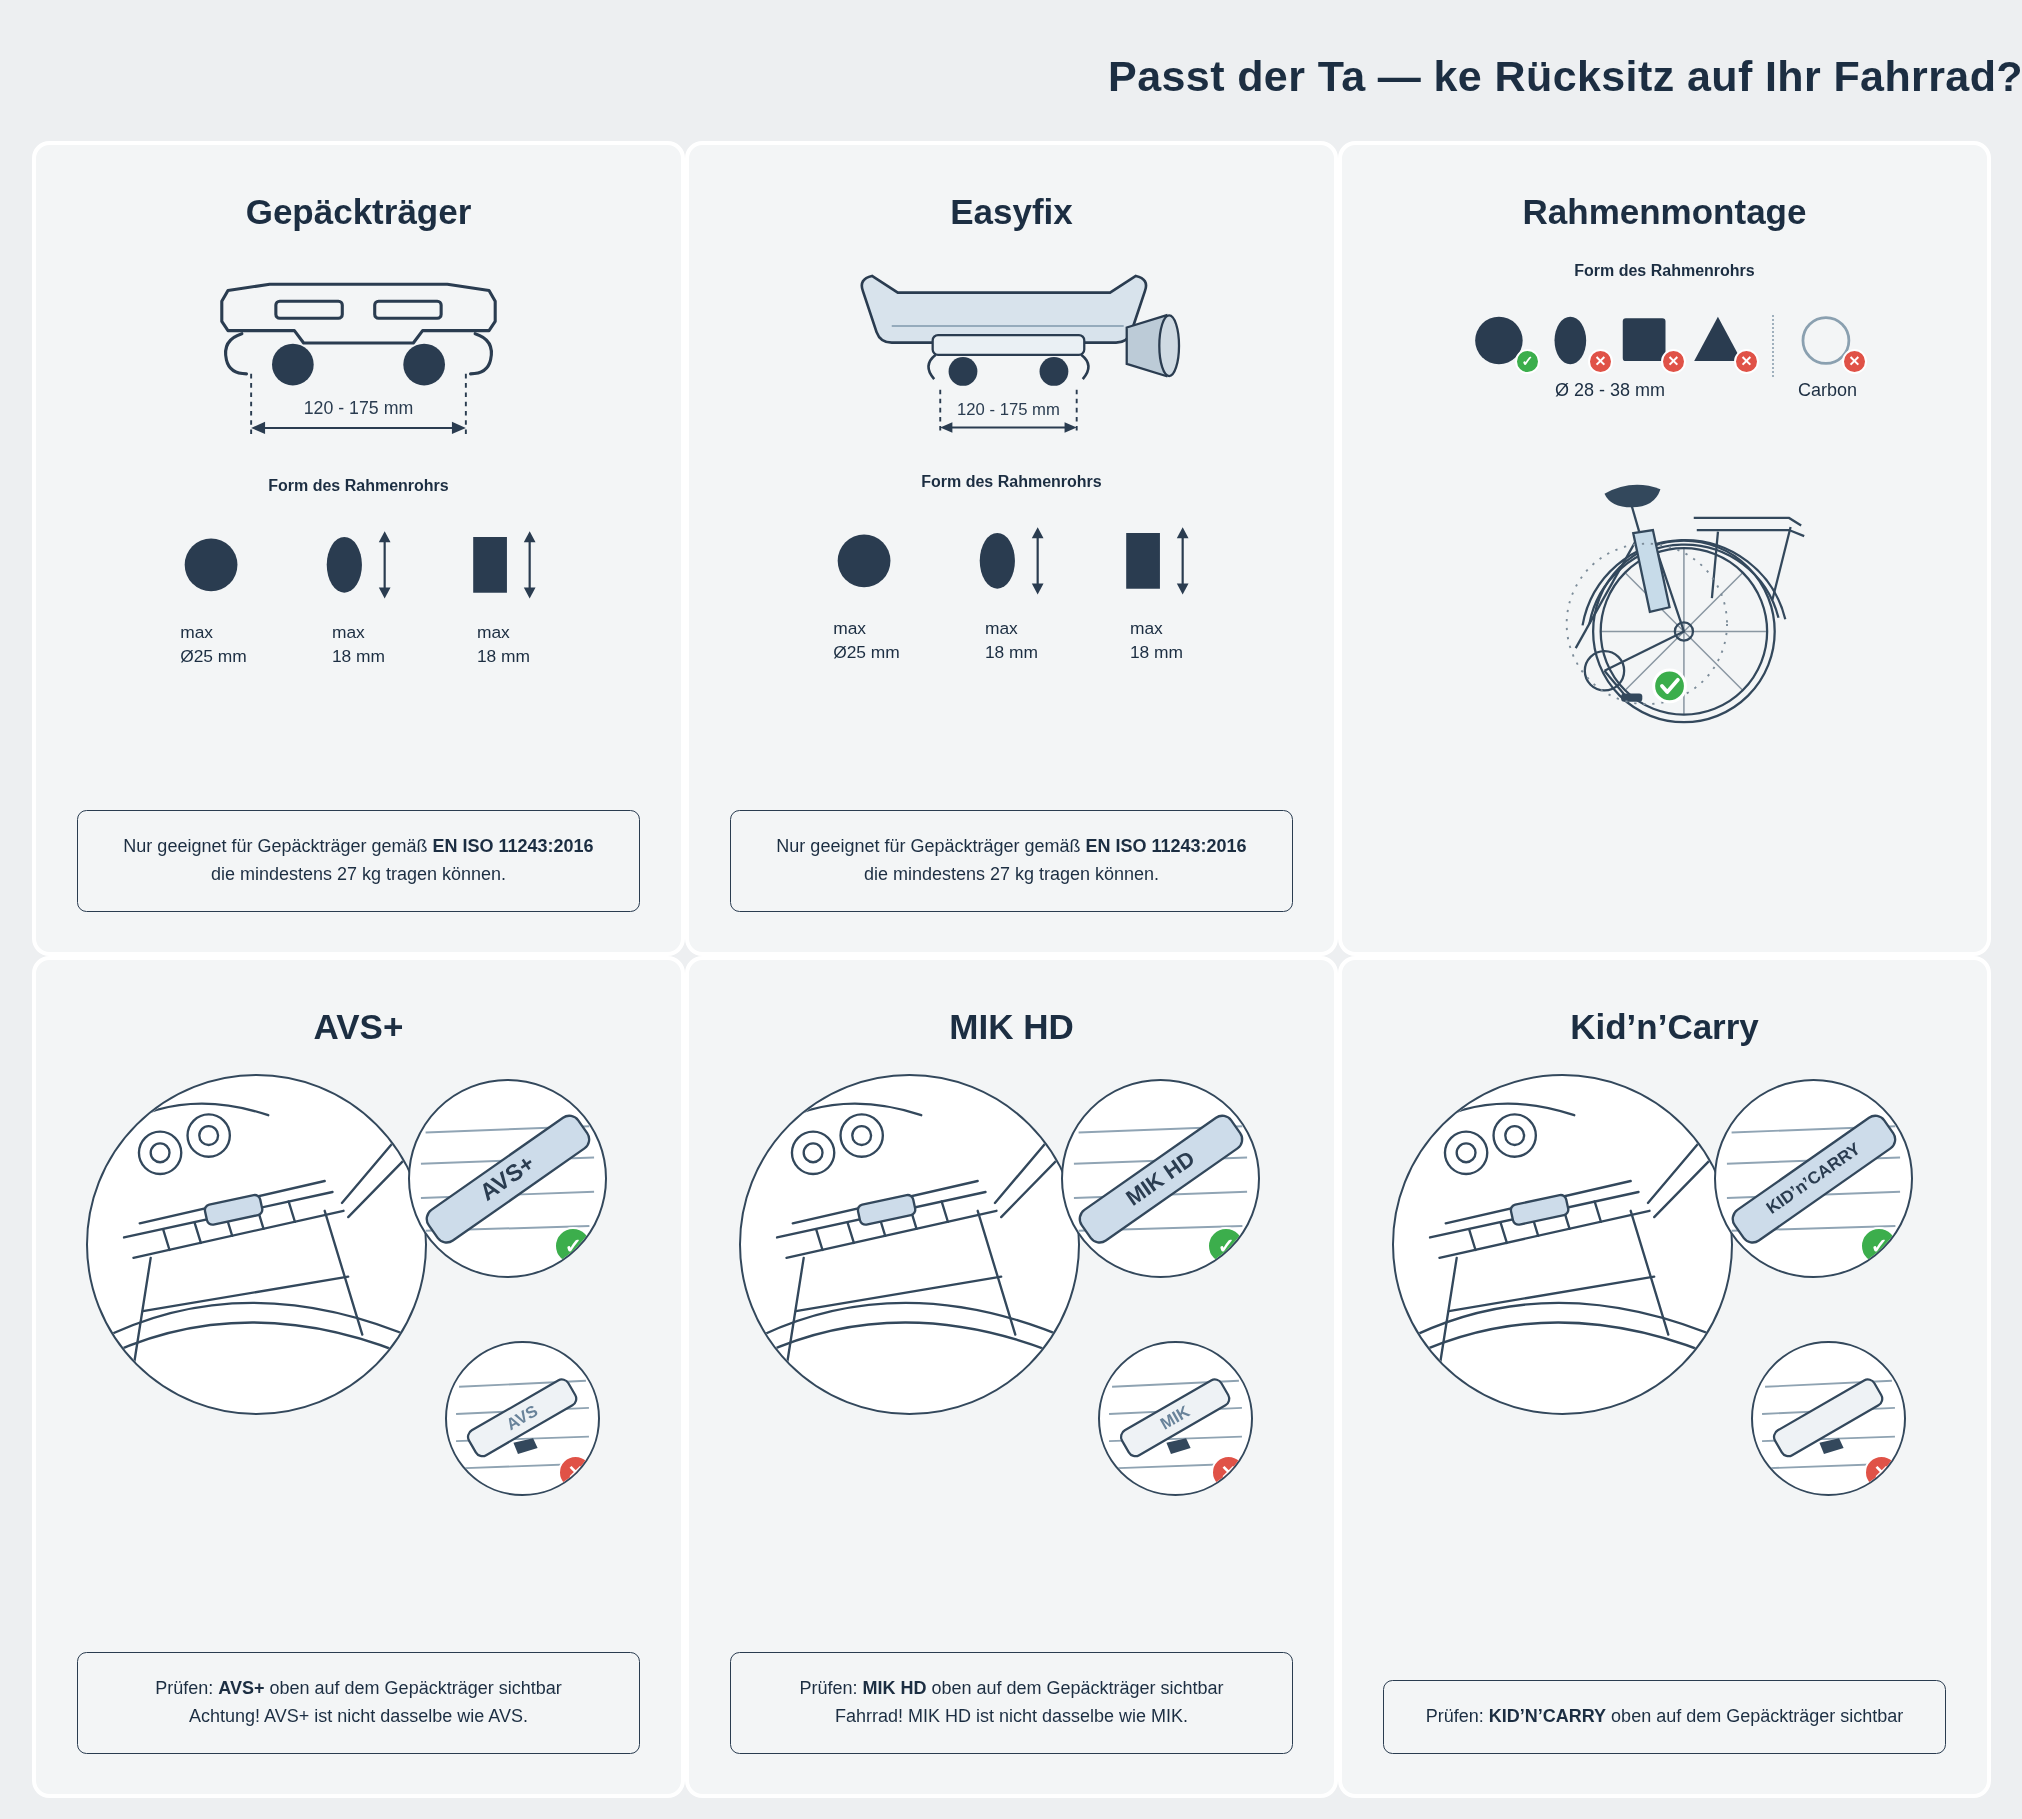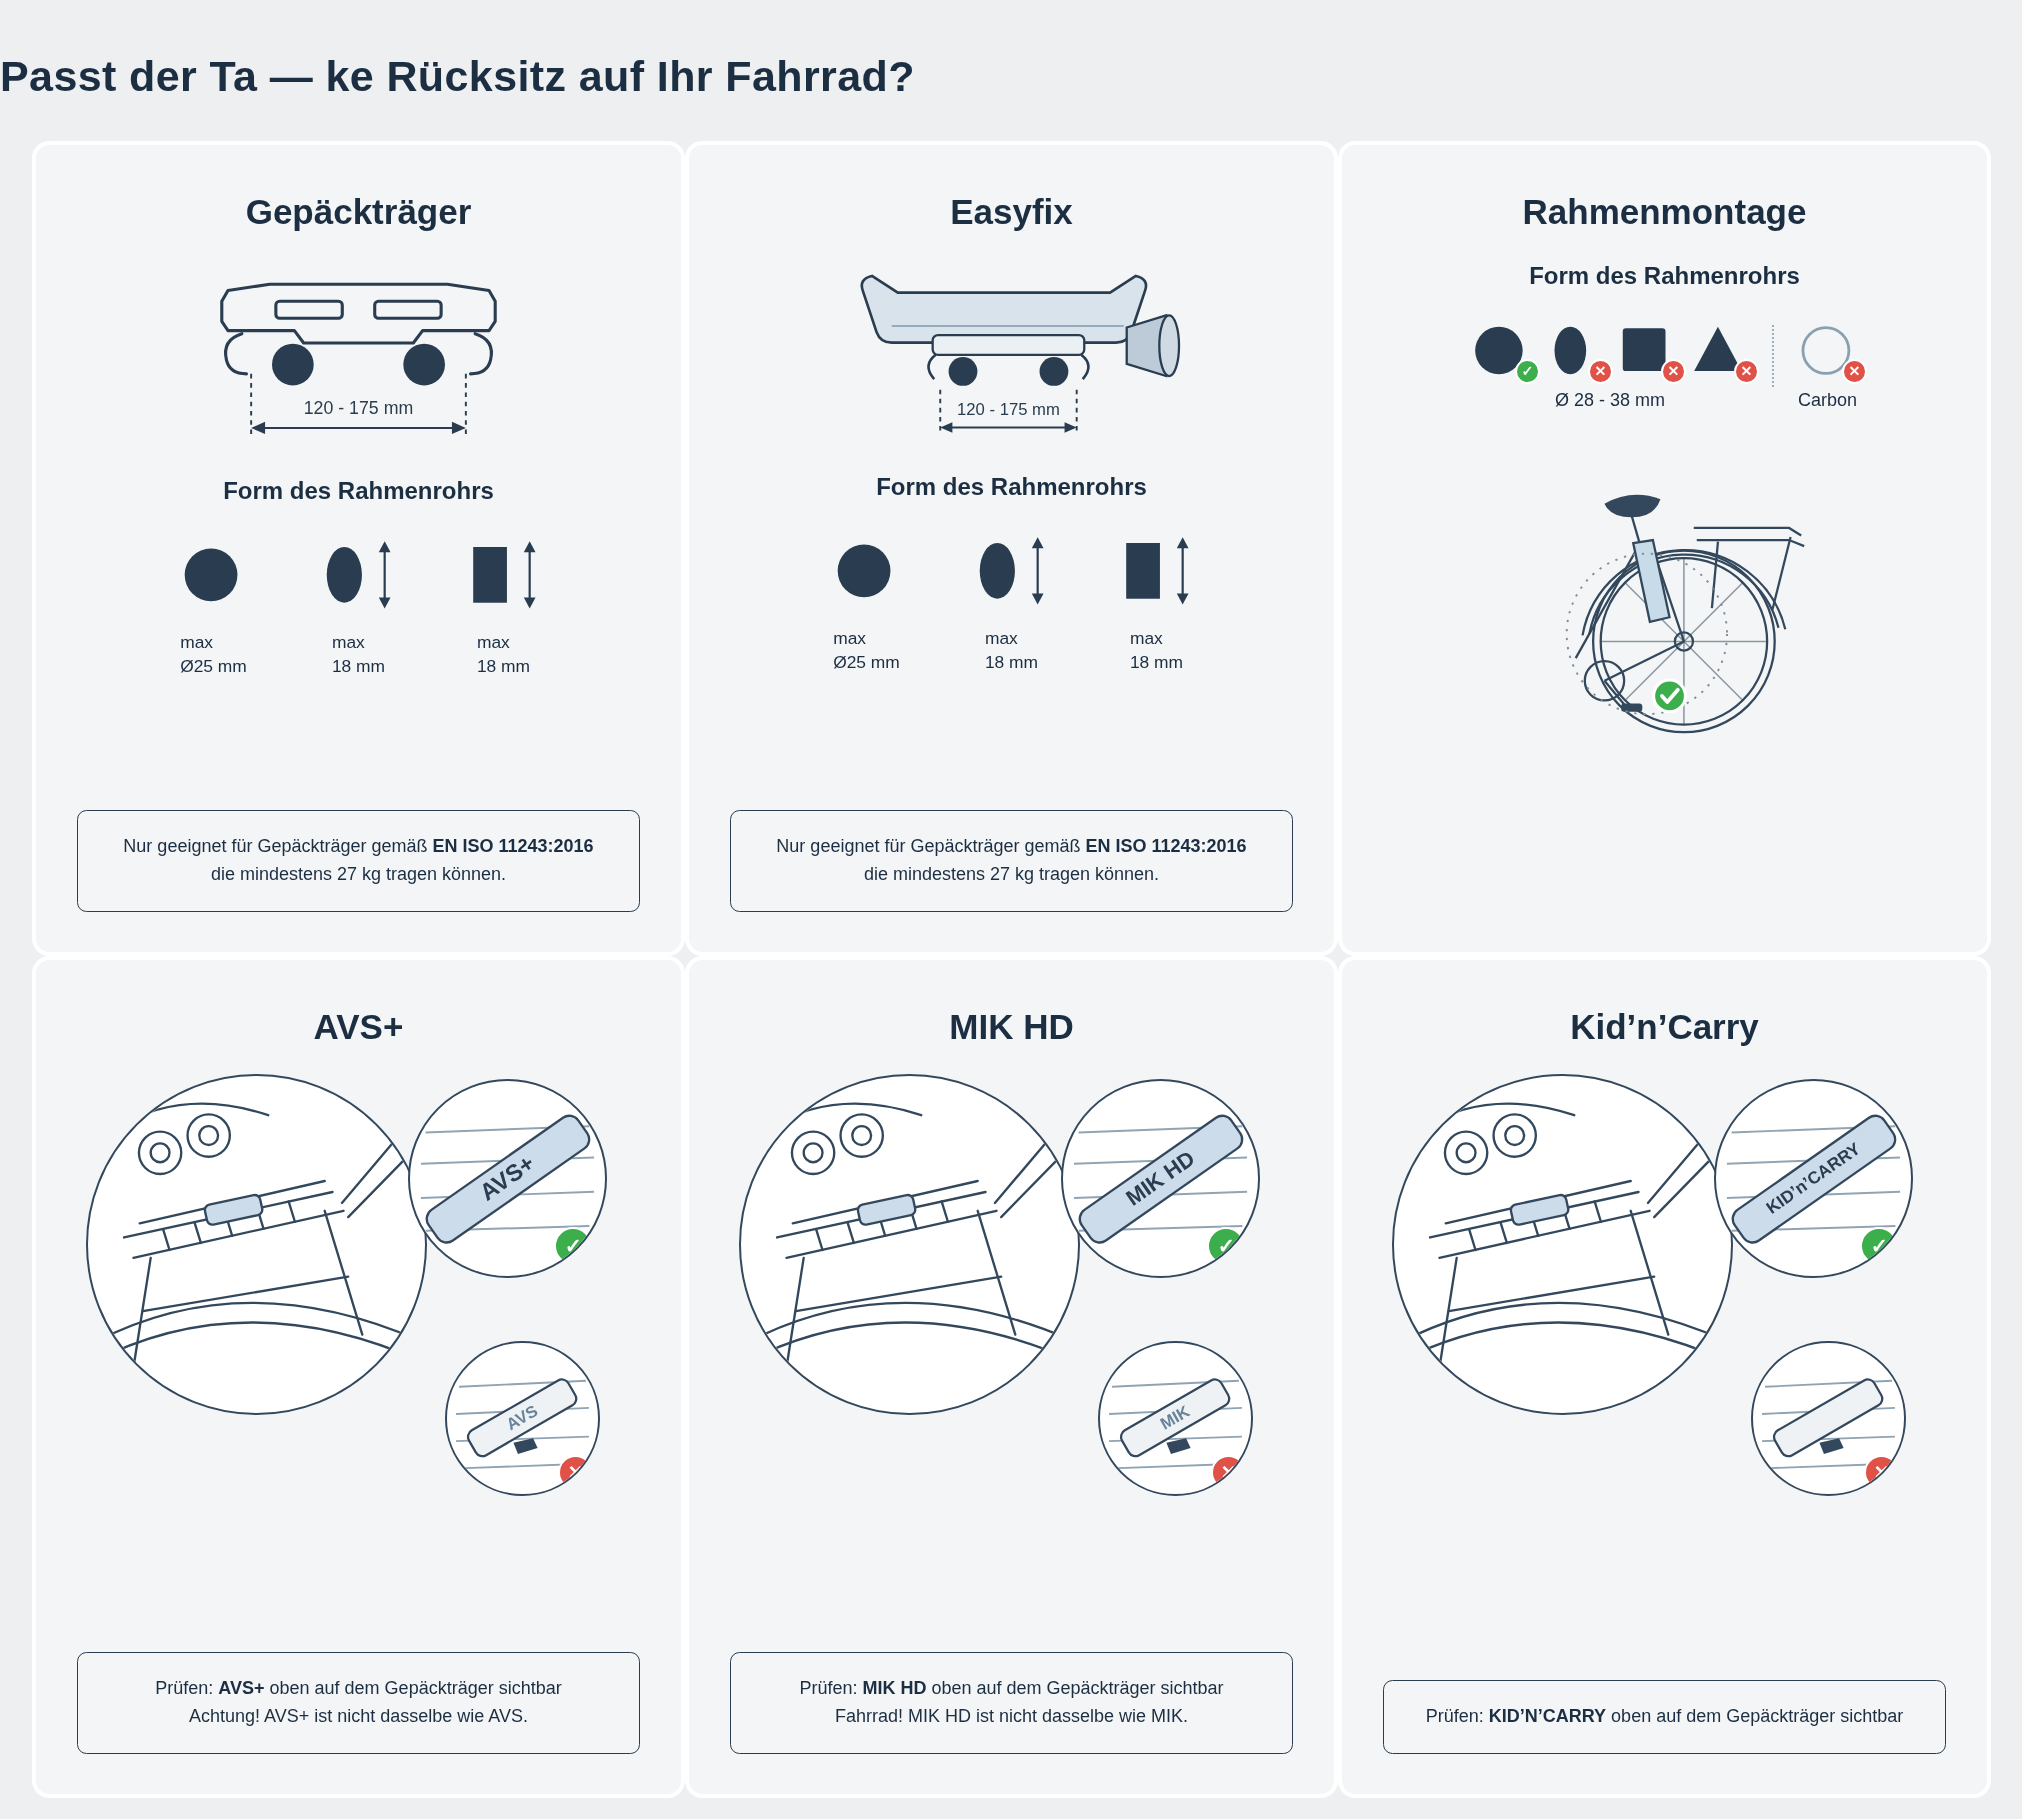--- a/index.html
+++ b/index.html
@@ -4,21 +4,21 @@
 <style>
   * { box-sizing: border-box; margin: 0; padding: 0; }
   html,body { width: 2023px; }
   body {
     height: 1820px;
     background: #edeff1;
     color: #1c2e42;
     font-family: "Liberation Sans", sans-serif;
   }
   .page-title {
-    text-align: left;
+    text-align: right;
     font-size: 43px;
     font-weight: 700;
     letter-spacing: 0.4px;
     padding: 52px 0 40px;
   }
   .grid {
     display: grid;
     grid-template-columns: repeat(3, 1fr);
     grid-template-rows: 815px 842px;
     margin: 0 32px 32px;
@@ -27,21 +27,21 @@
     background: #f3f5f6;
     border: 4px solid #ffffff;
     border-radius: 17.4px;
     display: flex;
     flex-direction: column;
     align-items: center;
     padding: 36px 41px 40px;
     overflow: hidden;
   }
   .card-title { font-size: 35px; font-weight: 700; margin: 11px 0 24px; text-align: center; }
-  .tube-heading { font-size: 24px; font-weight: 700; margin: 24px 11px 27px; text-align: center; }
+  .tube-heading { font-size: 16px; font-weight: 700; margin: 24px 11px 27px; text-align: center; }
   .shapes-row { display: flex; gap: 57px; align-items: flex-end; }
   .shape-col { display: flex; flex-direction: column; align-items: center; }
   .shape-label { font-size: 17.4px; line-height: 1.4; text-align: left; margin-top: 12.6px; }
   .note {
     border: 1.6px solid #2a3c50;
     border-radius: 9.5px;
     padding: 22px 22px;
     font-size: 18px;
     line-height: 1.55;
     text-align: center;

